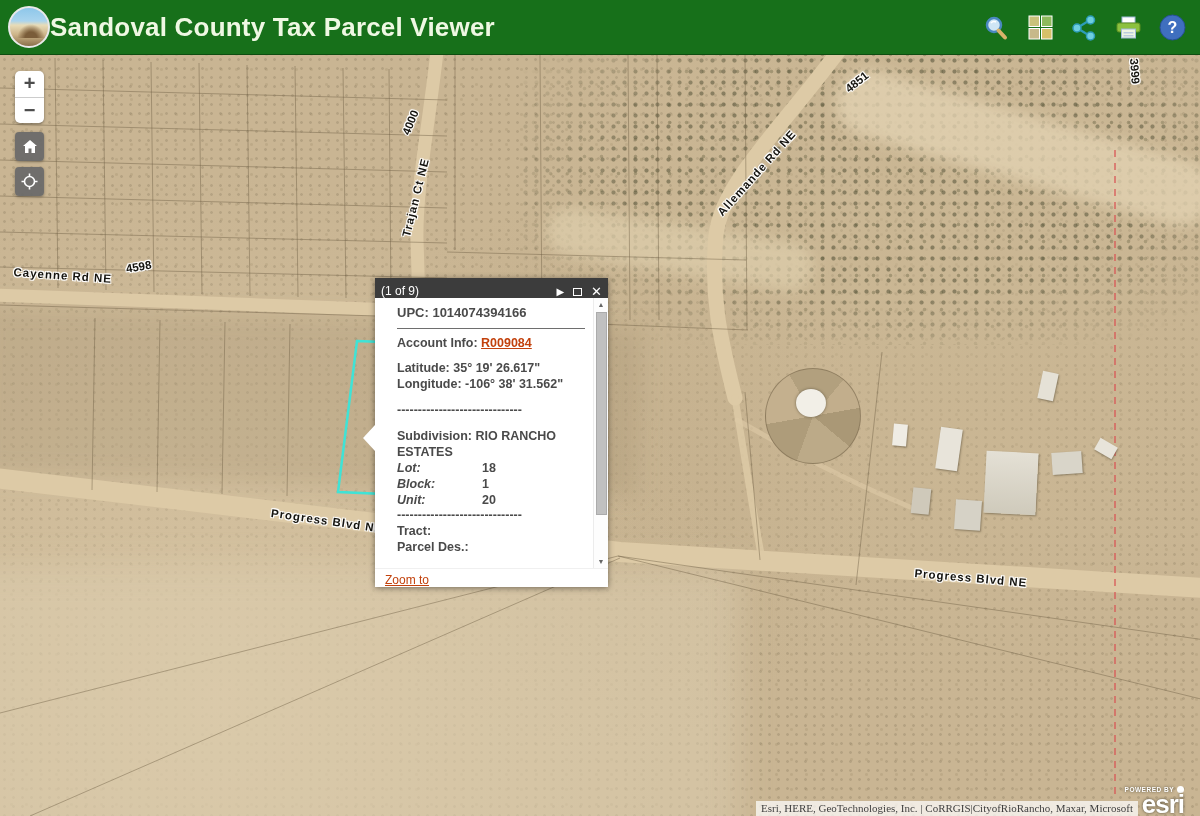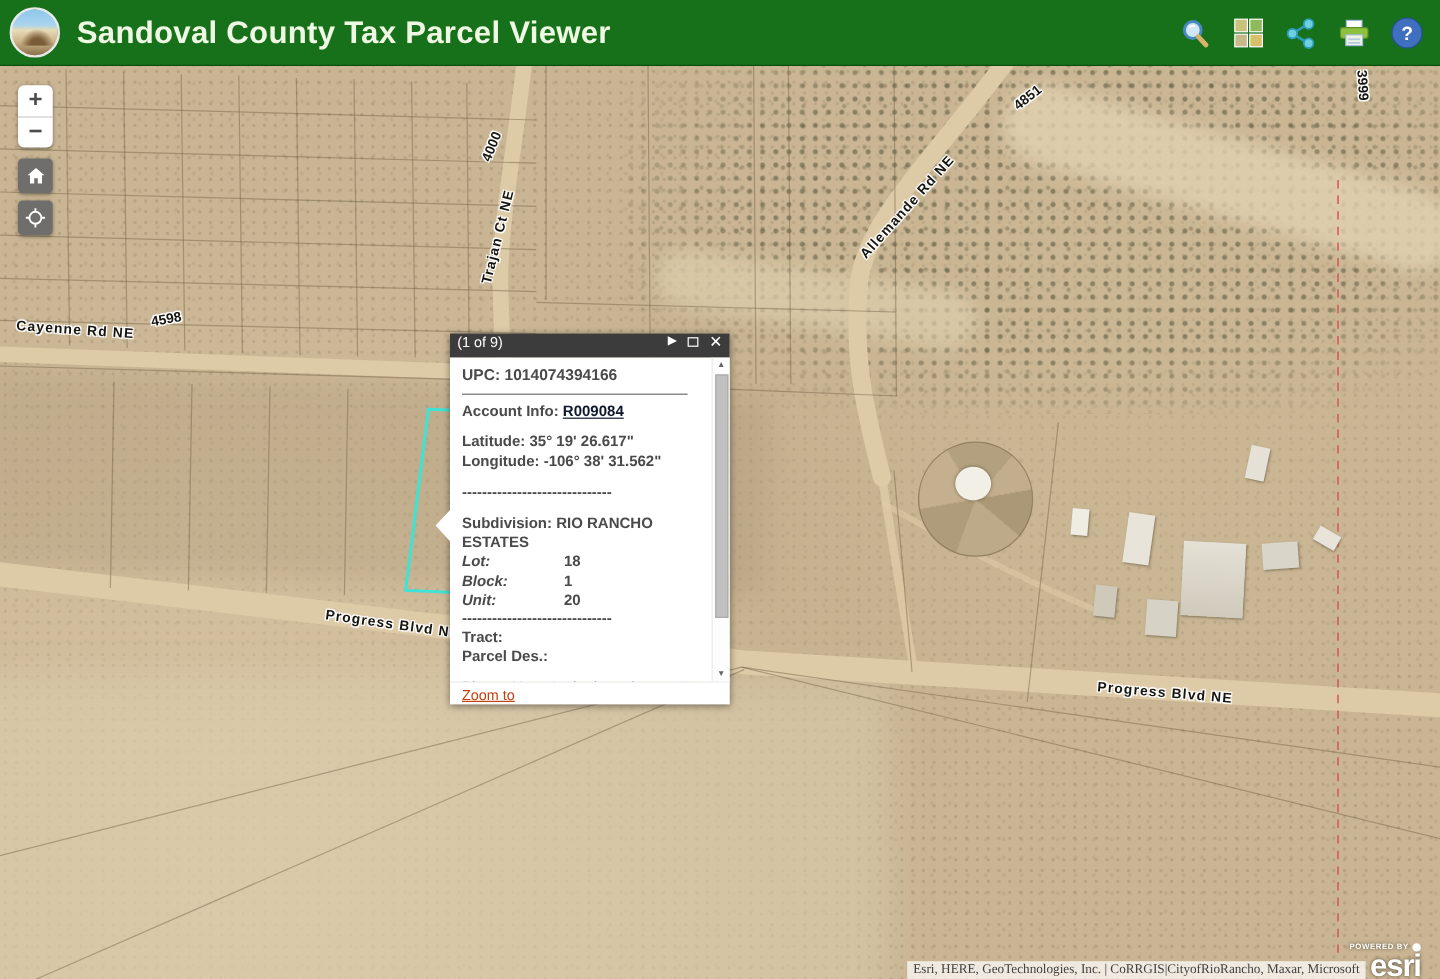--- a/index.html
+++ b/index.html
@@ -5,21 +5,21 @@
   * { margin:0; padding:0; box-sizing:border-box; }
   html,body { width:1200px; height:816px; overflow:hidden; font-family:"Liberation Sans", sans-serif; }
   #app { position:relative; width:1200px; height:816px; overflow:hidden; background:#c9b593; }
 
   
   .header { position:absolute; top:0; left:0; width:100%; height:55px; background:#17701a; display:flex; align-items:center; z-index:50; border-bottom:1px solid #0e4d10; }
   .seal { width:42px; height:42px; border-radius:50%; margin-left:8px; border:2px solid #e9e9e9;
           background: linear-gradient(180deg,#8ec7ea 0%,#a9d4ee 34%,#e8dcb8 45%,#cdb489 70%,#8a6f4a 100%);
           position:relative; overflow:hidden; }
   .seal:after { content:""; position:absolute; left:7px; top:16px; width:28px; height:14px; background:radial-gradient(ellipse at 50% 100%, #7a5c39 30%, transparent 70%); }
-  .header-title { color:#eff8e3; font-size:26px; font-weight:bold; margin-left:14px; letter-spacing:0.2px; }
+  .header-title { color:#eff8e3; font-size:26px; font-weight:bold; letter-spacing:0.2px; }
   .header-icons { position:absolute; right:14px; top:0; height:55px; display:flex; align-items:center; gap:16px; }
   .hicon { width:28px; height:28px; display:flex; align-items:center; justify-content:center; cursor:pointer; }
 
   
   .map { position:absolute; top:55px; left:0; width:1200px; height:761px; overflow:hidden;
     background-color:#c9b593;
     background-image:
       radial-gradient(circle at 18% 85%, rgba(223,205,172,.6), transparent 45%),
       radial-gradient(circle at 78% 28%, rgba(203,184,148,.55), transparent 42%),
       radial-gradient(circle at 50% 55%, rgba(187,166,131,.4), transparent 38%),
@@ -56,31 +56,31 @@
 
   
   .zoombox { position:absolute; left:15px; top:16px; width:29px; height:52px; background:#fff; border-radius:5px; box-shadow:0 1px 3px rgba(0,0,0,.4); z-index:20; display:flex; flex-direction:column; }
   .zbtn { flex:1; display:flex; align-items:center; justify-content:center; font-size:20px; color:#4c4c4c; cursor:pointer; font-weight:bold; }
   .zbtn.top { border-bottom:1px solid #ccc; }
   .sqbtn { position:absolute; left:15px; width:29px; height:29px; background:rgba(104,104,104,.92); border-radius:4px; z-index:20; display:flex; align-items:center; justify-content:center; cursor:pointer; box-shadow:0 1px 3px rgba(0,0,0,.35); }
 
   
   .popup { position:absolute; left:375px; top:223px; width:233px; z-index:30; box-shadow:0 1px 6px rgba(0,0,0,.45); font-family:"Liberation Sans",sans-serif; }
   .popup-tail { position:absolute; left:-12px; top:147px; width:0; height:0; border-top:13px solid transparent; border-bottom:13px solid transparent; border-right:12px solid #fff; }
-  .popup-titlebar { height:20px; background:#3c3c3c; color:#fff; display:flex; align-items:flex-start; font-size:12px; padding:0 6px; }
+  .popup-titlebar { height:20px; background:#3c3c3c; color:#fff; display:flex; align-items:flex-end; font-size:12px; padding:0 6px; }
   .popup-title { flex:1; }
   .ptb-controls { display:flex; align-items:center; gap:9px; }
   .ptb-btn { color:#fff; cursor:pointer; font-size:11px; line-height:1; display:flex; align-items:center; }
   .max-box { width:9px; height:8px; border:1.5px solid #fff; display:inline-block; }
   .popup-body { position:relative; background:#fff; height:270px; overflow:hidden; }
-  .popup-content { position:absolute; left:0; top:0; width:218px; padding:7px 6px 0 10px; color:#4a4a4a; font-size:12.5px; line-height:1.27; font-weight:bold; }
+  .popup-content { position:absolute; left:12px; top:0; width:218px; padding:7px 6px 0 10px; color:#4a4a4a; font-size:12.5px; line-height:1.27; font-weight:bold; }
   .pc-row { margin:0; }
   .pc-hr { border:none; border-top:1px solid #6e6e6e; margin:6px 0 7px 0; width:188px; }
   .pc-gap { height:10px; }
-  a.plink { color:#0f172a; text-decoration:underline; cursor:pointer; }
+  a.plink { color:#c2410c; text-decoration:underline; cursor:pointer; }
   .kv { display:flex; }
   .kv .k { width:85px;font-style:italic; }
   .pc-note { font-weight:normal; color:#4a4a4a; }
   .pscroll { position:absolute; right:0; top:0; width:15px; height:100%; background:#fdfdfd; border-left:1px solid #ececec; display:flex; flex-direction:column; align-items:center; }
   .parrow { height:13px; display:flex; align-items:center; justify-content:center; font-size:7px; color:#666; width:100%; cursor:pointer; }
   .pthumb { position:absolute; top:14px; left:2px; width:11px; height:203px; background:#c0c0c0; border:1px solid #ababab; cursor:pointer; }
   .parrow.down { position:absolute; bottom:0; }
   .popup-footer { background:#fff; height:19px; padding:1px 0 0 10px; border-top:1px solid #f0f0f0; }
   .popup-footer a { font-size:12px; color:#c2410c; text-decoration:underline; cursor:pointer; }
 

